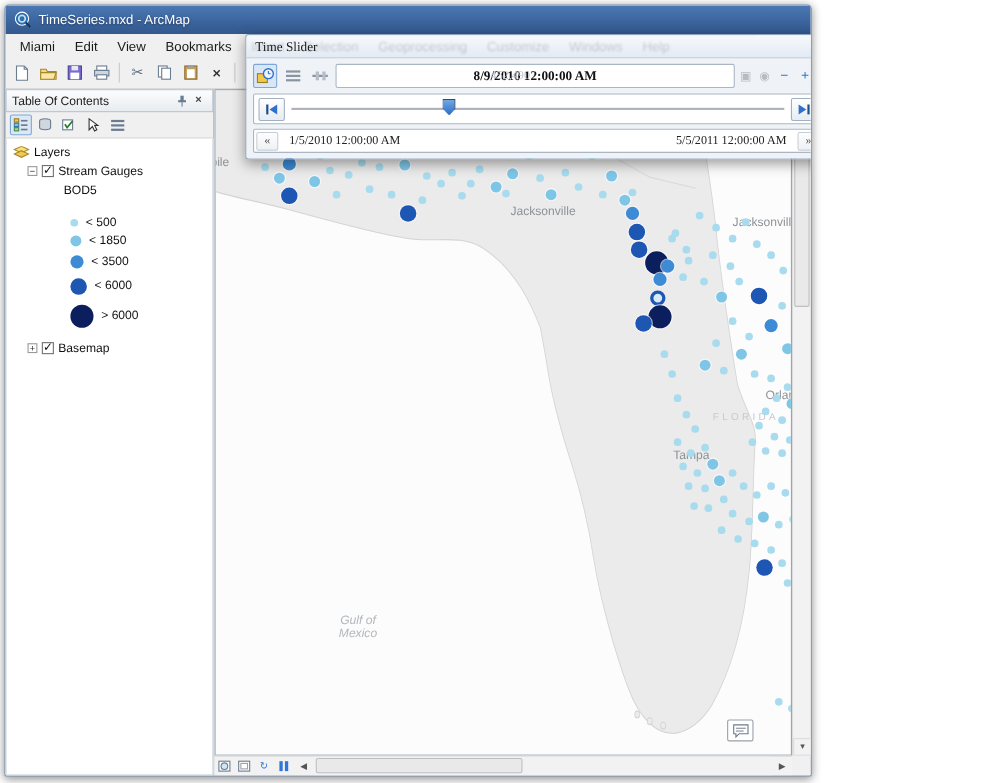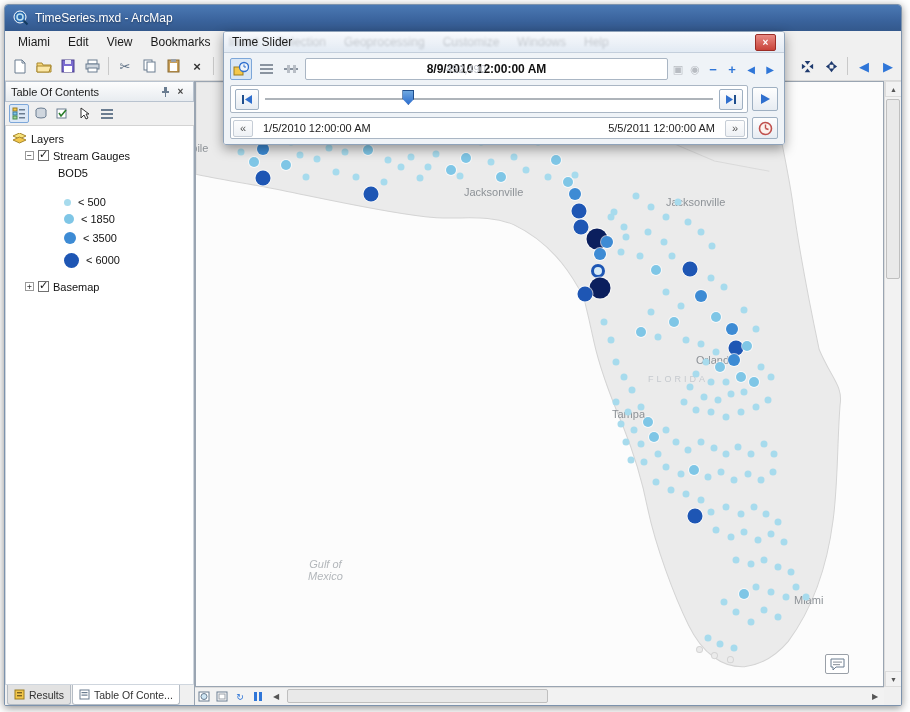--- a/index.html
+++ b/index.html
@@ -1,18 +1,18 @@
 <!DOCTYPE html>
 <html><head>
 <meta charset="utf-8">
 <style>
   * { margin:0; padding:0; box-sizing:border-box; }
   html,body { width:910px; height:712px; background:#fff; overflow:hidden;
     font-family:"Liberation Sans","DejaVu Sans",sans-serif; }
-  .window { position:absolute; left:4px; top:4px; width:898px; height:702px;
+  .window { position:absolute; left:4px; top:4px; width:734px; height:702px;
     background:#f0f0f0; border:1px solid #7d93ad; border-radius:4px 4px 2px 2px;
     box-shadow:0 2px 9px rgba(0,0,0,.45); overflow:hidden; display:flex; flex-direction:column; }
 
   
   .titlebar { height:26px; background:linear-gradient(#4b79b4,#3a639c 60%,#33588c);
     display:flex; align-items:center; padding:0 8px; gap:6px; flex:0 0 auto; }
   .titlebar .title { color:#fff; font-size:12px; text-shadow:0 1px 2px rgba(0,0,0,.4); }
   .app-icon { width:16px; height:16px; display:inline-block; }
 
   
@@ -90,21 +90,21 @@
     font-size:9px; color:#2f76d8; }
   .hb-gray { color:#555; }
   .h-track { flex:1; position:relative; height:17px; background:#f2f2f2; }
   .h-thumb { position:absolute; left:2px; top:1px; height:14px; width:45%;
     background:#e9e9e9; border:1px solid #bfbfbf; border-radius:2px; }
   .pause-ico { width:8px; height:9px; border-left:3px solid #2f76d8; border-right:3px solid #2f76d8; }
 
   
   .dialog { position:absolute; left:218px; top:26px; width:562px; height:114px; z-index:50;
     border:1px solid #8fa3ba; border-radius:3px; box-shadow:0 4px 12px rgba(0,0,0,.38);
-    display:flex; flex-direction:column; overflow:hidden; }
+    display:flex; flex-direction:column; overflow:hidden;font-family:Liberation Serif, serif; }
   .dlg-title { height:26px; background:linear-gradient(rgba(250,252,255,.82),rgba(222,232,244,.78));
     backdrop-filter:blur(1px); display:flex; align-items:center; padding:0 8px;
     font-size:12px; color:#1a1a1a; border-bottom:1px solid #c4cfdc; }
   .dlg-title .dlg-name { flex:1; }
   .dlg-close { width:21px; height:17px; background:linear-gradient(#e98b84,#c8433a);
     border:1px solid #9b2d26; border-radius:2px; color:#fff; font-size:10px; font-weight:bold;
     display:flex; align-items:center; justify-content:center; }
   .dlg-body { flex:1; background:#eff3f7; padding:3px 6px 4px 6px; display:flex; flex-direction:column; gap:2px; }
   .dlg-row1 { height:26px; display:flex; align-items:center; gap:3px; }
   .mini-btn { width:22px; height:22px; display:flex; align-items:center; justify-content:center;
@@ -313,43 +313,29 @@
               <span>&lt; 1850</span>
             </div>
             <div class="legend-row" style="height: 20px;">
               <span class="legend-swatch" style="height: 12px; width: 12px; background: rgb(61, 139, 212);"></span>
               <span>&lt; 3500</span>
             </div>
             <div class="legend-row" style="height: 24px;">
               <span class="legend-swatch" style="height: 15px; width: 15px; background: rgb(30, 86, 180);"></span>
               <span>&lt; 6000</span>
             </div>
+            <div class="legend-row" style="height: 30px;">
+              <span class="legend-swatch" style="height: 21px; width: 21px; background: rgb(11, 31, 94);"></span>
+              <span>&gt; 6000</span>
+            </div>
           </div>
         <div class="trow indent1" style="margin-top:6px;">
           <span class="exp exp-plus"></span>
           <span class="cbx checked"></span>
           <span>Basemap</span>
-        </div>
-      </div>
-      <div class="toc-tabs">
-        <div class="toc-tab">
-          <span class="tab-ico"><svg width="11" height="11" viewBox="0 0 11 11">
-                <rect x="1" y="1" width="9" height="9" fill="#f3c74b" stroke="#9a7d20"></rect>
-                <rect x="3" y="3" width="5" height="1.4" fill="#7a6220"></rect>
-                <rect x="3" y="6" width="5" height="1.4" fill="#7a6220"></rect>
-              </svg></span>
-          <span>Results</span>
-        </div>
-        <div class="toc-tab active">
-          <span class="tab-ico"><svg width="11" height="11" viewBox="0 0 11 11">
-                <rect x="1" y="1" width="9" height="9" fill="#fff" stroke="#6a7c90"></rect>
-                <rect x="2.5" y="3" width="6" height="1.2" fill="#6a7c90"></rect>
-                <rect x="2.5" y="5.5" width="6" height="1.2" fill="#6a7c90"></rect>
-              </svg></span>
-          <span>Table Of Conte...</span>
         </div>
       </div>
     </div>
 
     <div class="mapcol">
       <div class="map-viewport">
         <svg width="100%" height="100%" viewBox="0 0 689 596" preserveAspectRatio="none" style="position:absolute;left:0;top:0;">
           <path d="M0,0 L575,0 C583,38 592,78 598,116 C605,168 616,222 625,264 C637,292 649,300 646,318 C643,355 644,395 639,432 C633,478 618,520 594,552 C582,566 566,575 550,577 C528,578 508,564 494,536 C479,506 461,458 453,421 C447,391 437,361 428,339 C415,309 405,283 399,256 C394,233 391,221 389,213 C380,196 361,161 319,141 C291,129 262,137 230,133 C187,128 132,116 87,107 C52,100 22,96 0,91 Z" fill="#ebebeb" stroke="#d4d4d4" stroke-width="1"></path>
           <path d="M115,0 L115,57 L470,57 L520,78 L575,88" fill="none" stroke="#dadada" stroke-width="1"></path>
           <circle cx="505" cy="560" r="3" fill="#ebebeb" stroke="#d4d4d4"></circle>

